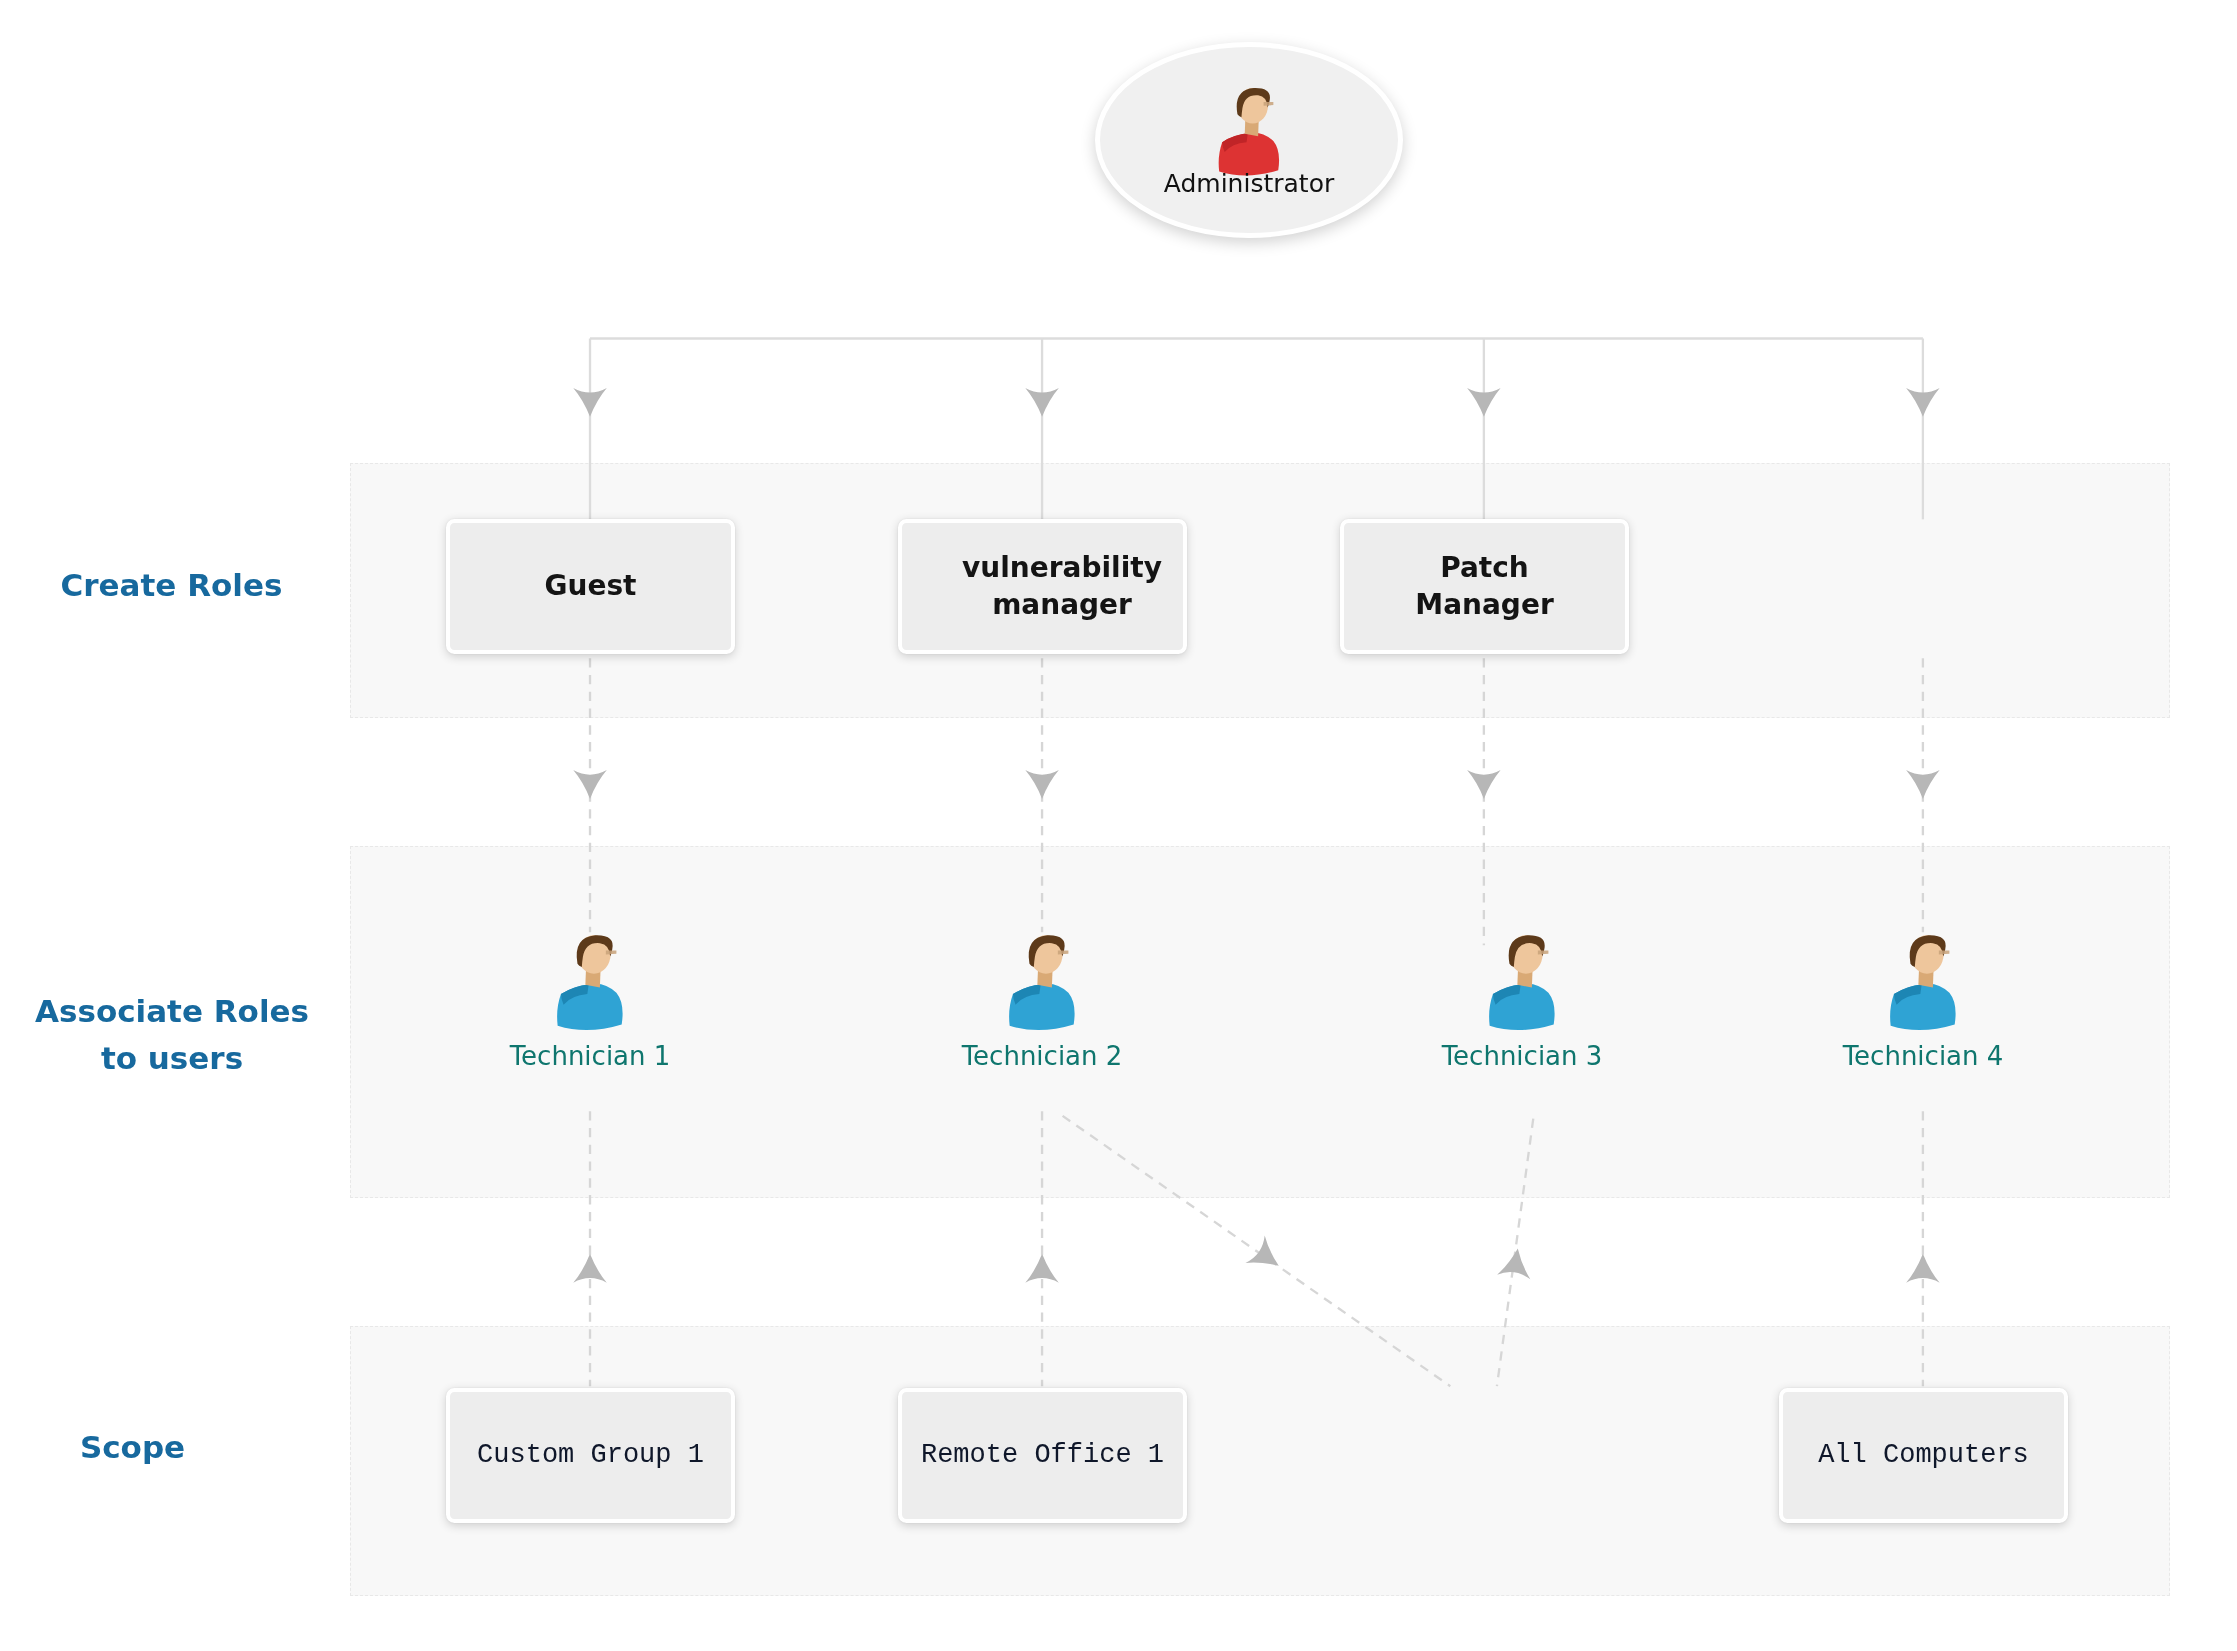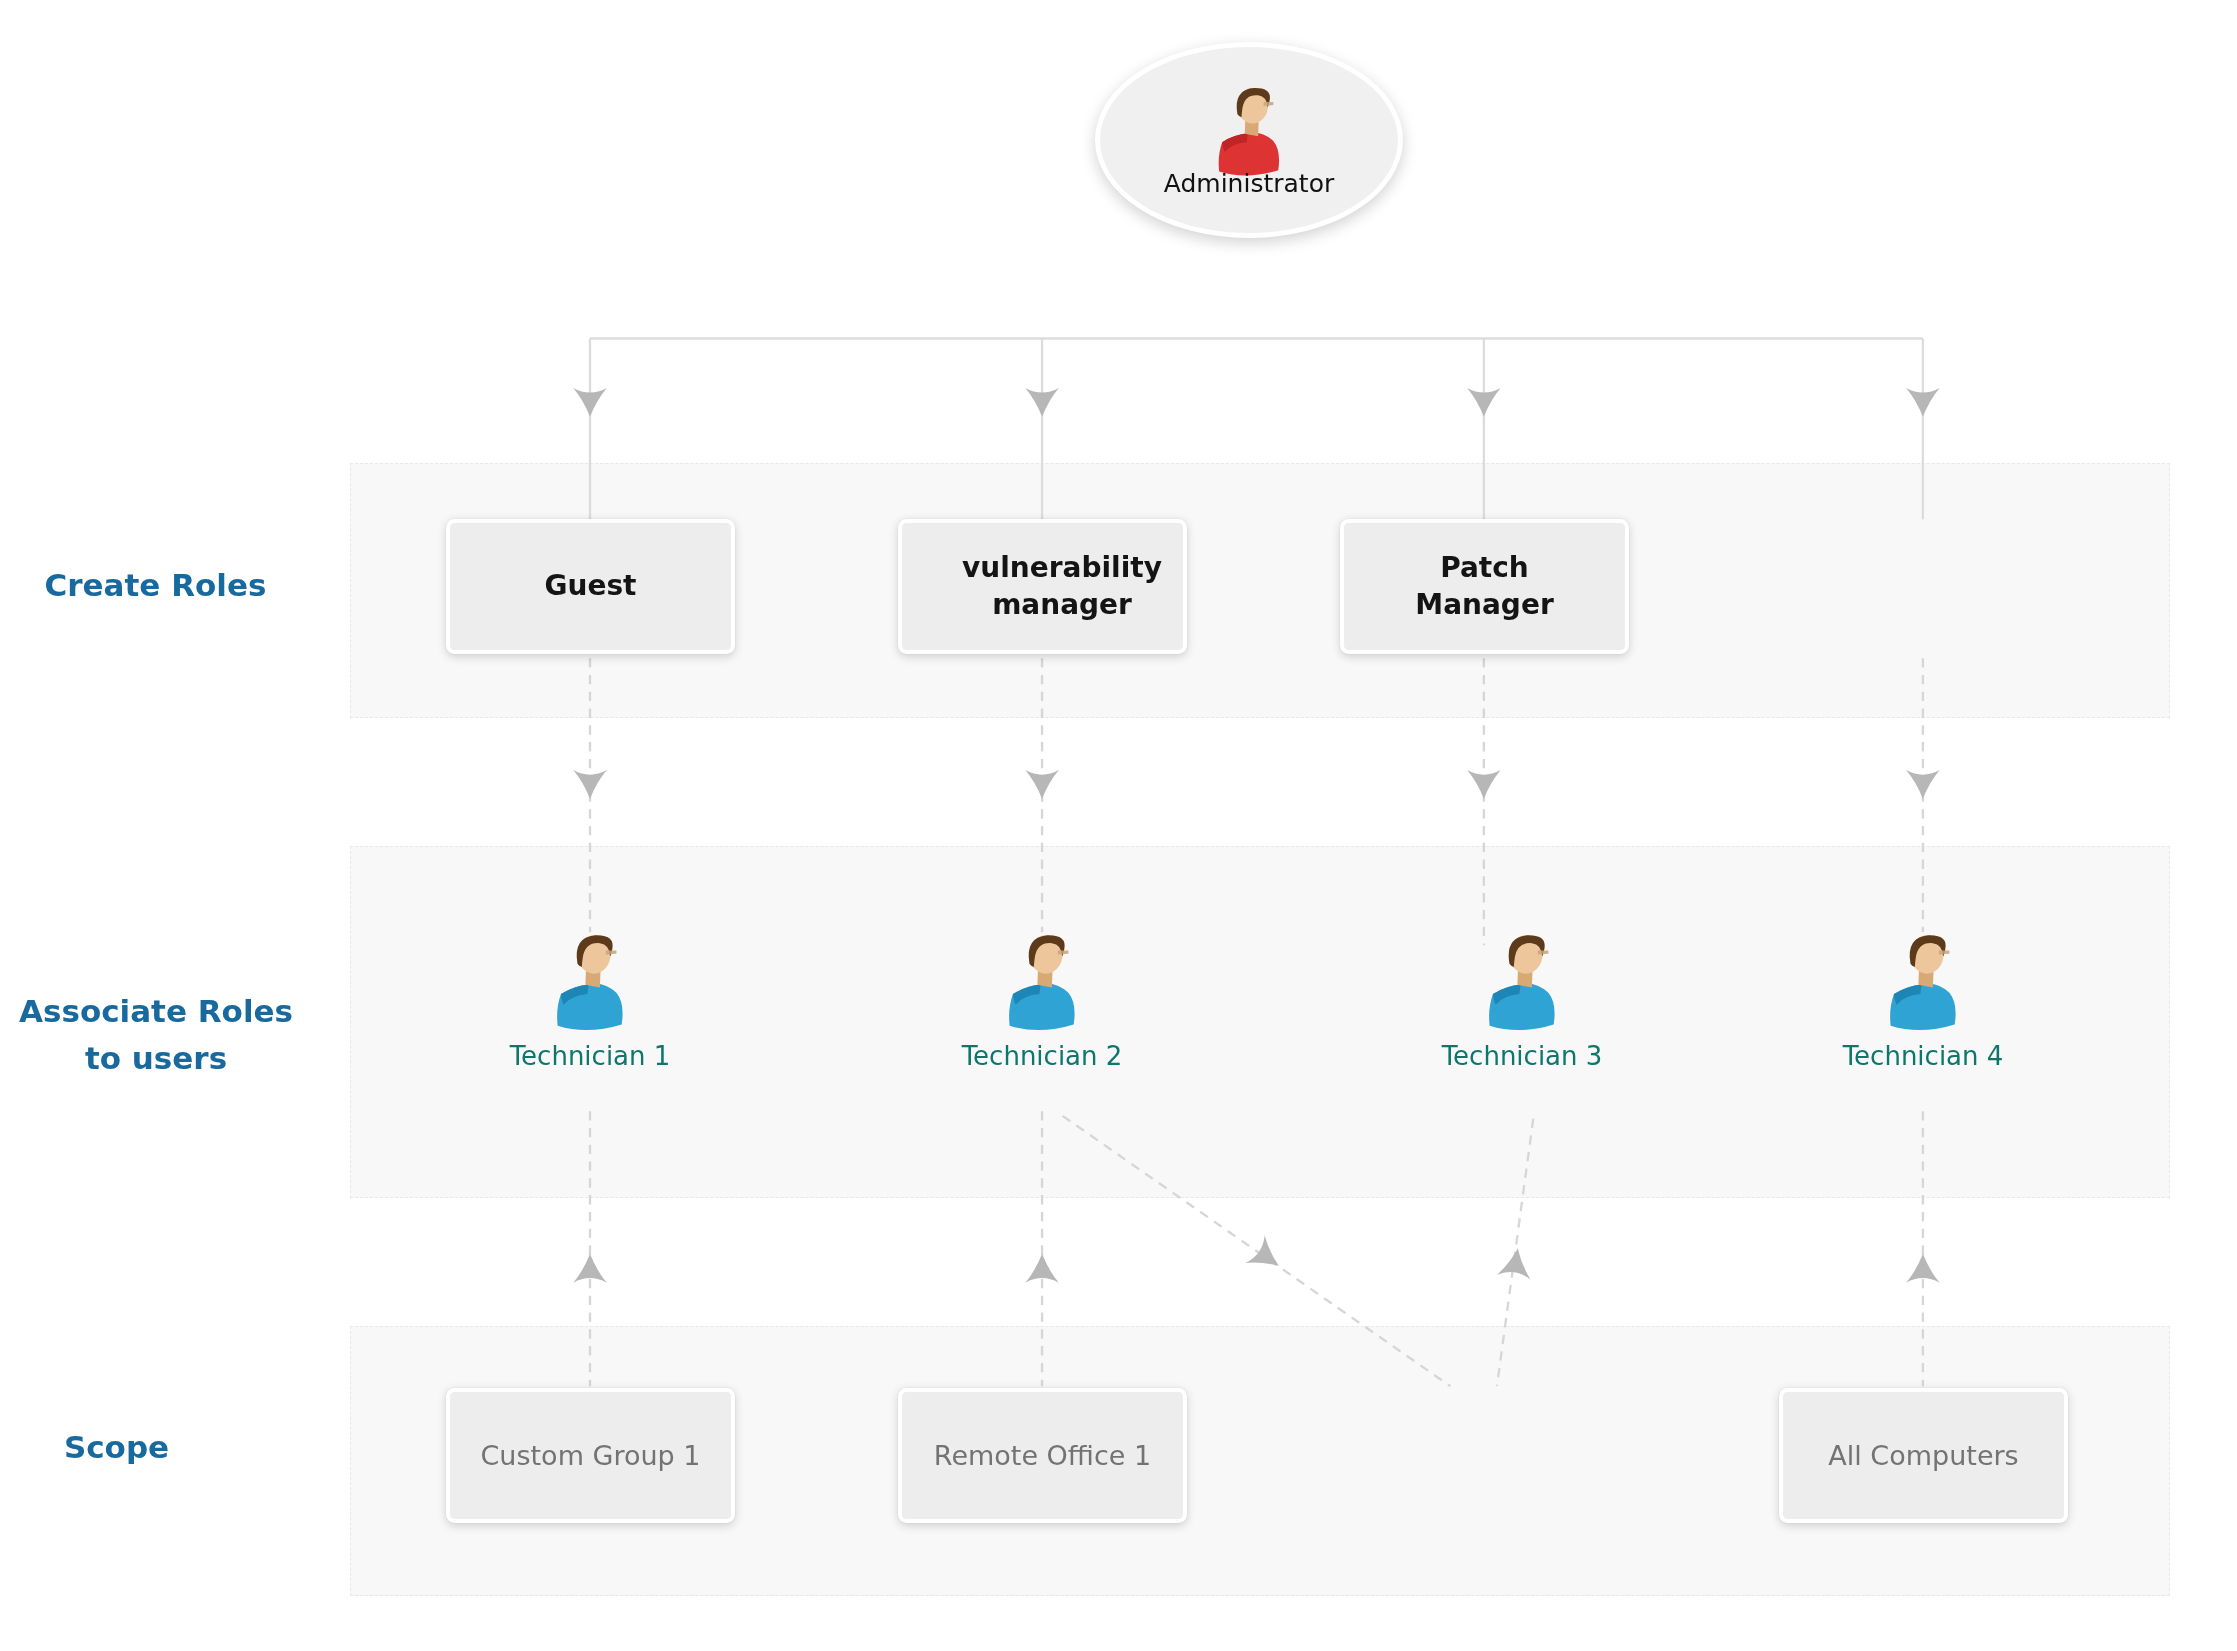--- a/index.html
+++ b/index.html
@@ -9,31 +9,31 @@
   
   .wires{position:absolute;left:0;top:0;width:2237px;height:1652px;pointer-events:none;z-index:2;}
 
   
   .band{position:absolute;left:350px;width:1820px;background:#f8f8f8;border:1.9px dashed #e8e8e8;box-sizing:border-box;z-index:1;}
   .band.r1{top:463px;height:255px;}
   .band.r2{top:846px;height:352px;}
   .band.r3{top:1326px;height:270px;}
 
   
-  .stage{position:absolute;z-index:3;color:#17699e;font-weight:bold;font-size:31px;line-height:1.5;text-align:center;white-space:pre-line;}
+  .stage{position:absolute;z-index:3;color:#17699e;font-weight:bold;font-size:31px;line-height:1.5;text-align:center;white-space:pre-line;margin-left:16px;}
   .stage.s1{left:25px;top:562px;width:261px;}
   .stage.s2{left:16px;top:988px;width:280px;}
   .stage.s3{left:25px;top:1424px;width:183px;}
 
   
   .nodebox{position:absolute;width:289px;height:135px;box-sizing:border-box;background:#ededed;
     border:4.7px solid #fff;border-radius:8.4px;box-shadow:0 2.8px 9.3px rgba(0,0,0,.16),0 0 1.9px rgba(0,0,0,.08);
     display:flex;align-items:center;justify-content:center;text-align:center;z-index:3;}
   .nodebox .t{font-size:28px;font-weight:bold;line-height:1.3;white-space:pre-line;color:#141414;}
-  .nodebox.scope .t{font-weight:normal;font-size:27px;color:#737373;}
+  .nodebox.scope .t{font-weight:normal;font-size:27px;color:#0f172a;font-family:Liberation Mono, monospace;}
 
   .rb1{left:446px;top:519px;} .rb2{left:898px;top:519px;padding-left:39px;} .rb3{left:1340px;top:519px;} .rb4{left:1779px;top:519px;}
   .sb1{left:446px;top:1388px;} .sb2{left:898px;top:1388px;} .sb3{left:1361px;top:1388px;} .sb4{left:1779px;top:1388px;}
 
   
   .adminwrap{position:absolute;left:1095px;top:42px;width:308px;height:196px;background:#f0f0f0;
     border:5.6px solid #fff;border-radius:50%;box-sizing:border-box;box-shadow:0 4.7px 15px rgba(0,0,0,.18);
     display:flex;flex-direction:column;align-items:center;justify-content:center;z-index:3;}
   .adminwrap .person{width:80px;height:95px;margin-top:3.7px;}
   .adminwrap .t{font-size:25px;margin-top:-11.2px;color:#111;}

